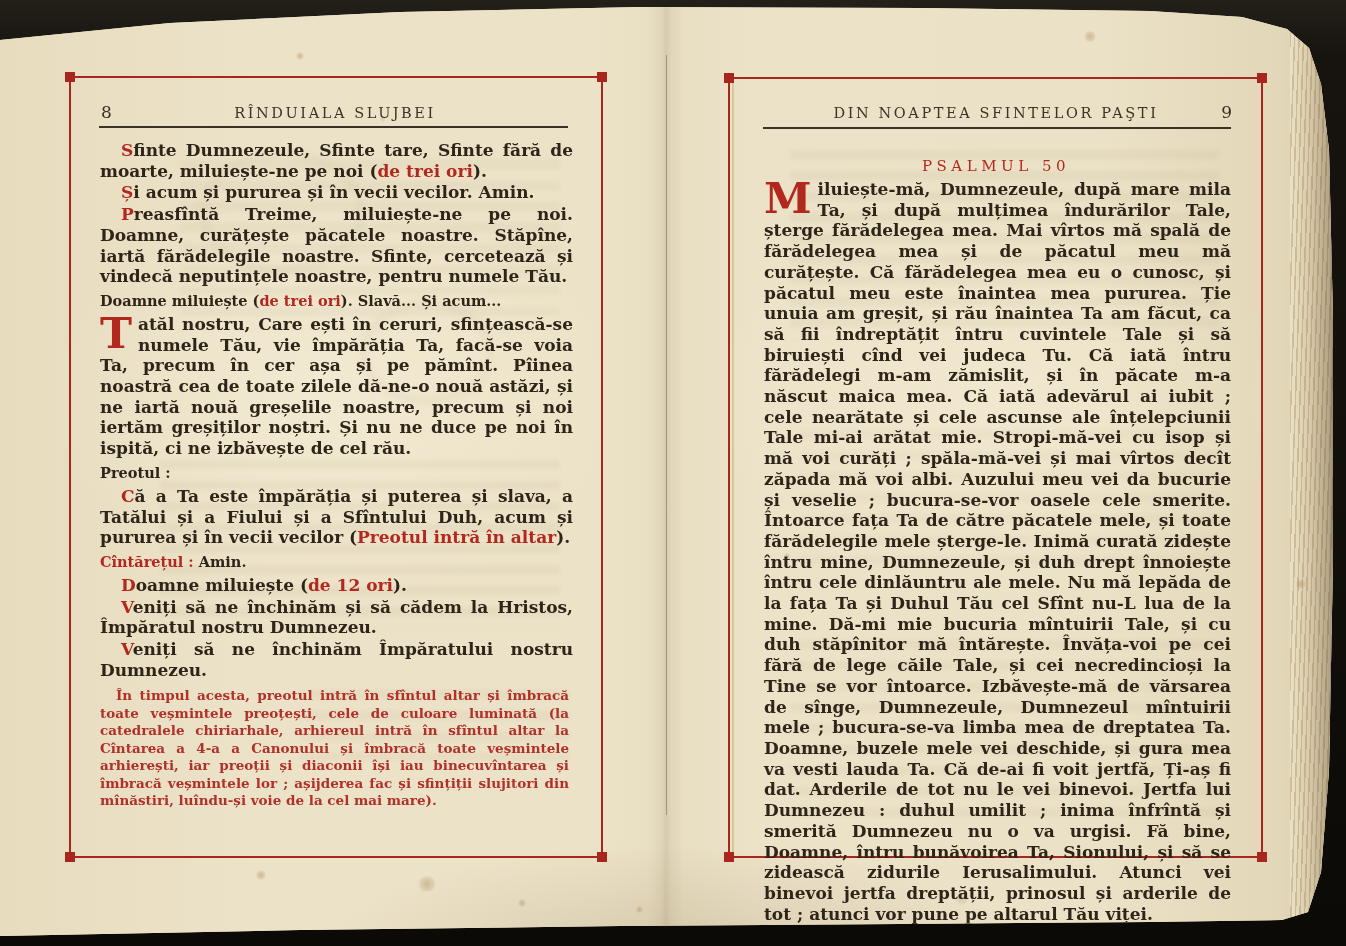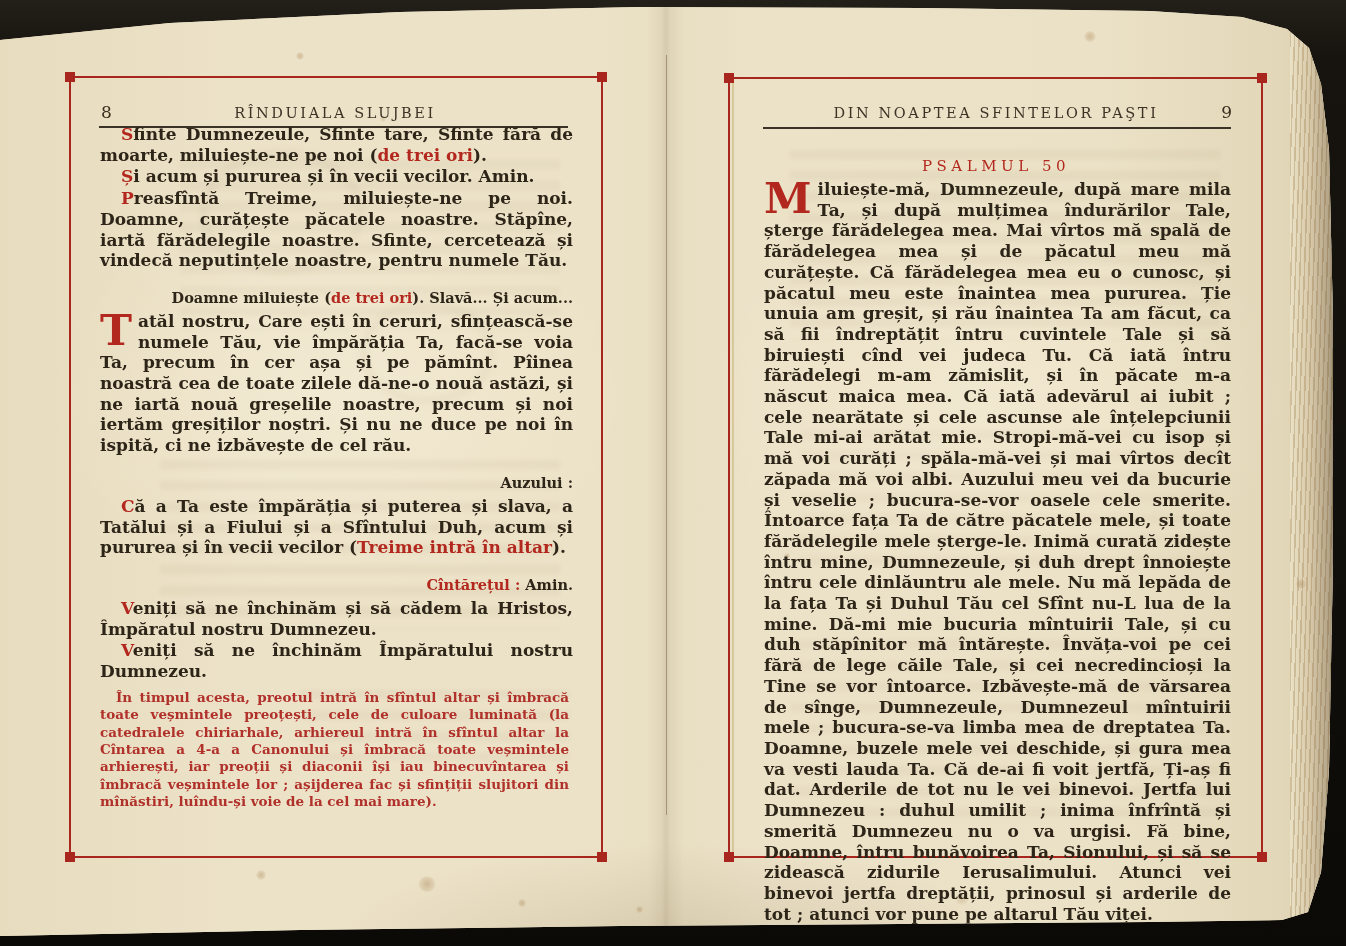--- a/index.html
+++ b/index.html
@@ -36,28 +36,28 @@
   .pnum-right{left:1198px;top:102px;width:34px;text-align:right;}
   .rhead{position:absolute;font-size:14.5px;letter-spacing:2.6px;color:#3d3325;text-align:center;}
   .rhead-left{left:100px;top:105px;width:470px;}
   .rhead-right{left:763px;top:105px;width:466px;}
   .rule{position:absolute;height:2px;background:#3a3226;}
   .rule-left{left:99px;top:126px;width:469px;}
   .rule-right{left:763px;top:127px;width:468px;}
 
   
   .body{position:absolute;font-weight:bold;font-size:17px;line-height:20.7px;color:#2e2519;text-align:justify;}
-  .body-left{left:100px;top:124px;width:473px;}
+  .body-left{left:100px;top:140px;width:473px;}
   .body-right{left:764px;top:179px;width:467px;}
   .para{margin:0 0 1px 0;text-indent:21px;}
   .para.nodent{text-indent:0;}
   .lead{color:#b3281e;}
   .red{color:#b3281e;}
   .dropcap{float:left;color:#b3281e;font-size:43px;line-height:33px;margin:3px 6px 0 0;font-weight:bold;}
-  .rubric{margin:18px 0 4px 0;text-indent:0;text-align:right;font-size:14.5px;line-height:18px;font-weight:bold;color:#2e2519;}
+  .rubric{margin:5px 0 4px 0;text-indent:0;text-align:left;font-size:14.5px;line-height:18px;font-weight:bold;color:#2e2519;}
   .note{margin:7px 4px 0 0;text-indent:16px;font-size:13.5px;line-height:17.4px;color:#b0302a;text-align:justify;font-weight:bold;}
   .psalm-title{position:absolute;left:763px;top:157px;width:466px;text-align:center;
     font-size:15px;font-weight:normal;letter-spacing:4.5px;color:#b3281e;}
 
   
   .ghost{position:absolute;filter:blur(2px);opacity:.5;
     background:repeating-linear-gradient(180deg,rgba(125,100,66,.13) 0 9px,rgba(125,100,66,0) 9px 21px);}
   .ghost-ring{position:absolute;border-radius:50%;border:7px solid rgba(130,105,70,.055);filter:blur(3px);background:transparent;}
   .stain{position:absolute;border-radius:50%;background:radial-gradient(circle,rgba(150,108,55,.34) 0%,rgba(150,108,55,.14) 55%,rgba(150,108,55,0) 75%);}
 </style>
@@ -108,23 +108,24 @@
     <div class="pnum pnum-left">8</div>
     <div class="rhead rhead-left">RÎNDUIALA SLUJBEI</div>
     <div class="rule rule-left"></div>
 
     <div class="body body-left">
       <p class="para"><span class="lead">S</span><span>finte Dumnezeule, Sfinte tare, Sfinte fără de moarte, miluiește-ne pe noi (</span><span class="red">de trei ori</span><span>).</span></p>
       <p class="para"><span class="lead">Ș</span><span>i acum și pururea și în vecii vecilor. Amin.</span></p>
       <p class="para"><span class="lead">P</span><span>reasfîntă Treime, miluiește-ne pe noi. Doamne, curățește păcatele noastre. Stăpîne, iartă fărădelegile noastre. Sfinte, cercetează și vindecă neputințele noastre, pentru numele Tău.</span></p>
       <p class="rubric"><span>Doamne miluiește (</span><span class="red">de trei ori</span><span>). Slavă... Și acum...</span></p>
       <p class="para nodent"><span class="dropcap">T</span><span>atăl nostru, Care ești în ceruri, sfințească-se numele Tău, vie împărăția Ta, facă-se voia Ta, precum în cer așa și pe pămînt. Pîinea noastră cea de toate zilele dă-ne-o nouă astăzi, și ne iartă nouă greșelile noastre, precum și noi iertăm greșiților noștri. Și nu ne duce pe noi în ispită, ci ne izbăvește de cel rău.</span></p>
-      <p class="rubric red"><span>Auzului :</span></p>
-      <p class="para"><span class="lead">C</span><span>ă a Ta este împărăția și puterea și slava, a Tatălui și a Fiului și a Sfîntului Duh, acum și pururea și în vecii vecilor (</span><span class="red">Treime intră în altar</span><span>).</span></p>
+      <p class="rubric red"><span>Preotul :</span></p>
+      <p class="para"><span class="lead">C</span><span>ă a Ta este împărăția și puterea și slava, a Tatălui și a Fiului și a Sfîntului Duh, acum și pururea și în vecii vecilor (</span><span class="red">Preotul intră în altar</span><span>).</span></p>
       <p class="rubric"><span class="red">Cîntărețul :</span><span> Amin.</span></p>
+      <p class="para"><span class="lead">D</span><span>oamne miluiește (</span><span class="red">de 12 ori</span><span>).</span></p>
       <p class="para"><span class="lead">V</span><span>eniți să ne închinăm și să cădem la Hristos, Împăratul nostru Dumnezeu.</span></p>
       <p class="para"><span class="lead">V</span><span>eniți să ne închinăm Împăratului nostru Dumnezeu.</span></p>
       <p class="note">În timpul acesta, preotul intră în sfîntul altar și îmbracă toate veșmintele preoțești, cele de culoare luminată (la catedralele chiriarhale, arhiereul intră în sfîntul altar la Cîntarea a 4-a a Canonului și îmbracă toate veșmintele arhierești, iar preoții și diaconii își iau binecuvîntarea și îmbracă veșmintele lor ; așijderea fac și sfințiții slujitori din mînăstiri, luîndu-și voie de la cel mai mare).</p>
     </div>
 
     <div class="rhead rhead-right">DIN NOAPTEA SFINTELOR PAŞTI</div>
     <div class="pnum pnum-right">9</div>
     <div class="rule rule-right"></div>
     <div class="psalm-title">PSALMUL 50</div>
 

